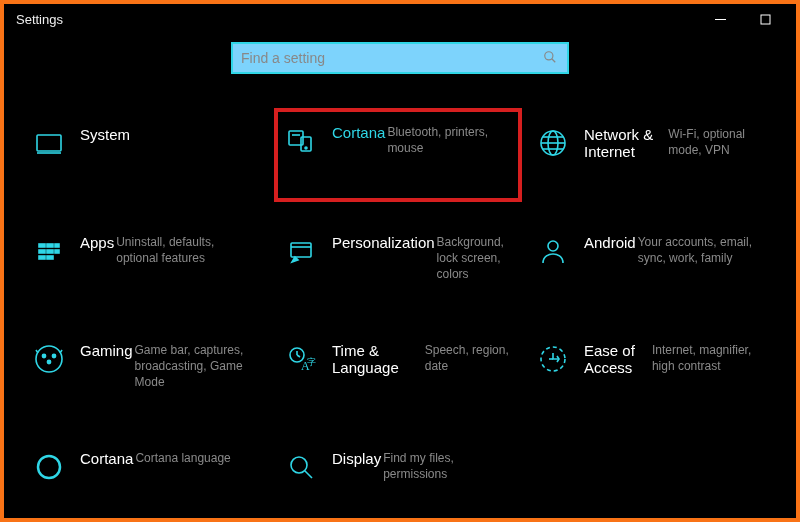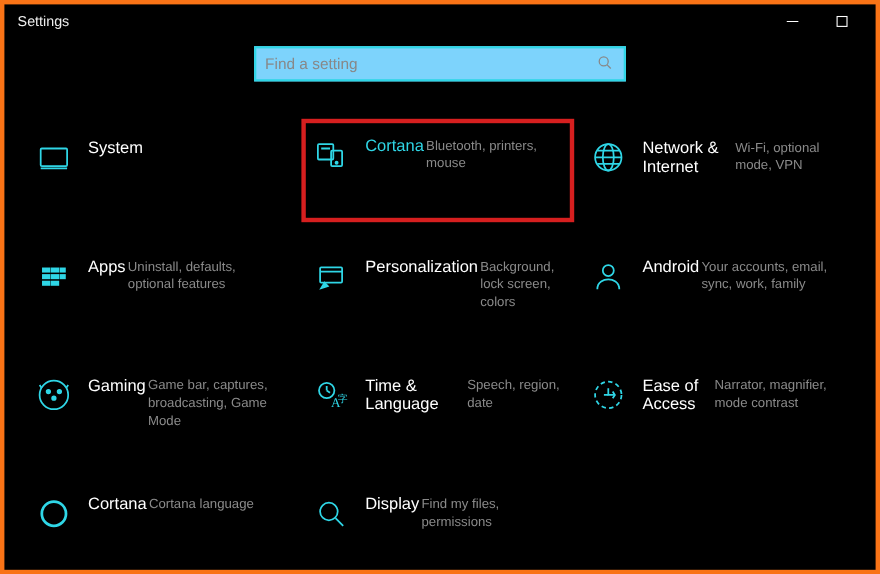--- a/index.html
+++ b/index.html
@@ -147,21 +147,21 @@
         </div>
       </div>
       <div class="category">
         <div class="cat-icon">
           <svg width="32" height="32" viewBox="0 0 32 32">
             <use href="#ease-icon"></use>
           </svg>
         </div>
         <div class="cat-text">
           <div class="cat-title">Ease of Access</div>
-          <div class="cat-desc">Narrator, magnifier, mode contrast</div>
+          <div class="cat-desc">Internet, magnifier, high contrast</div>
         </div>
       </div>
       <div class="category">
         <div class="cat-icon">
           <svg width="32" height="32" viewBox="0 0 32 32">
             <use href="#cortana-icon"></use>
           </svg>
         </div>
         <div class="cat-text">
           <div class="cat-title">Cortana</div>

